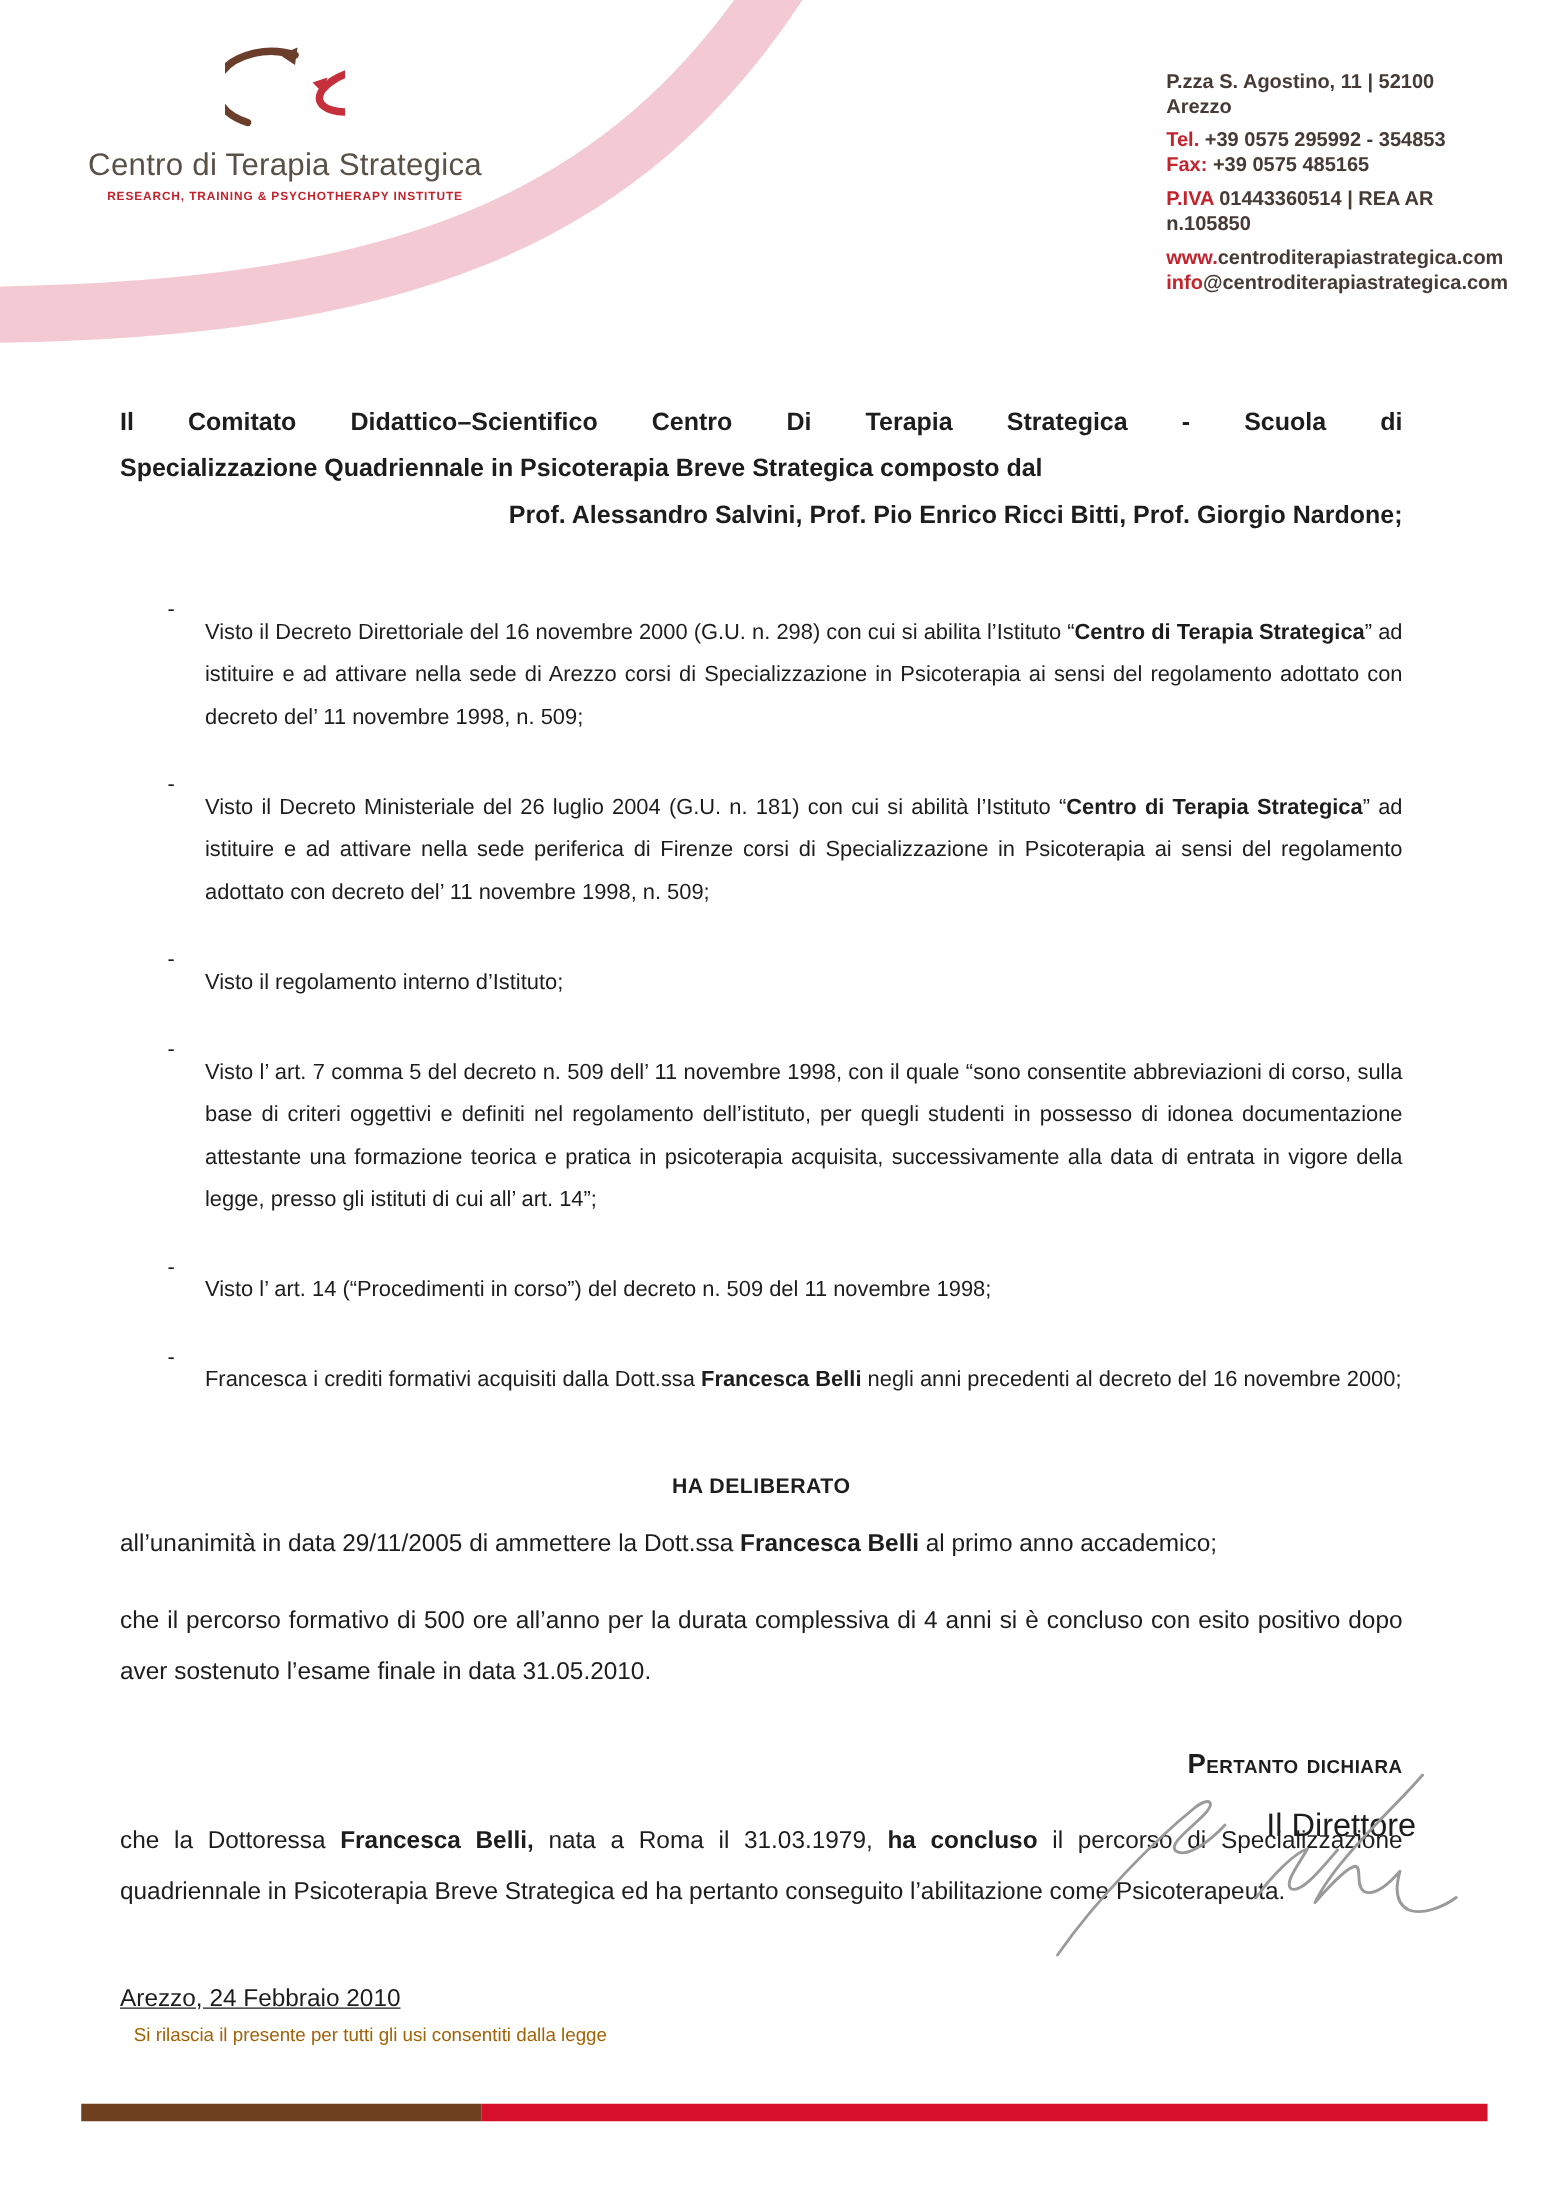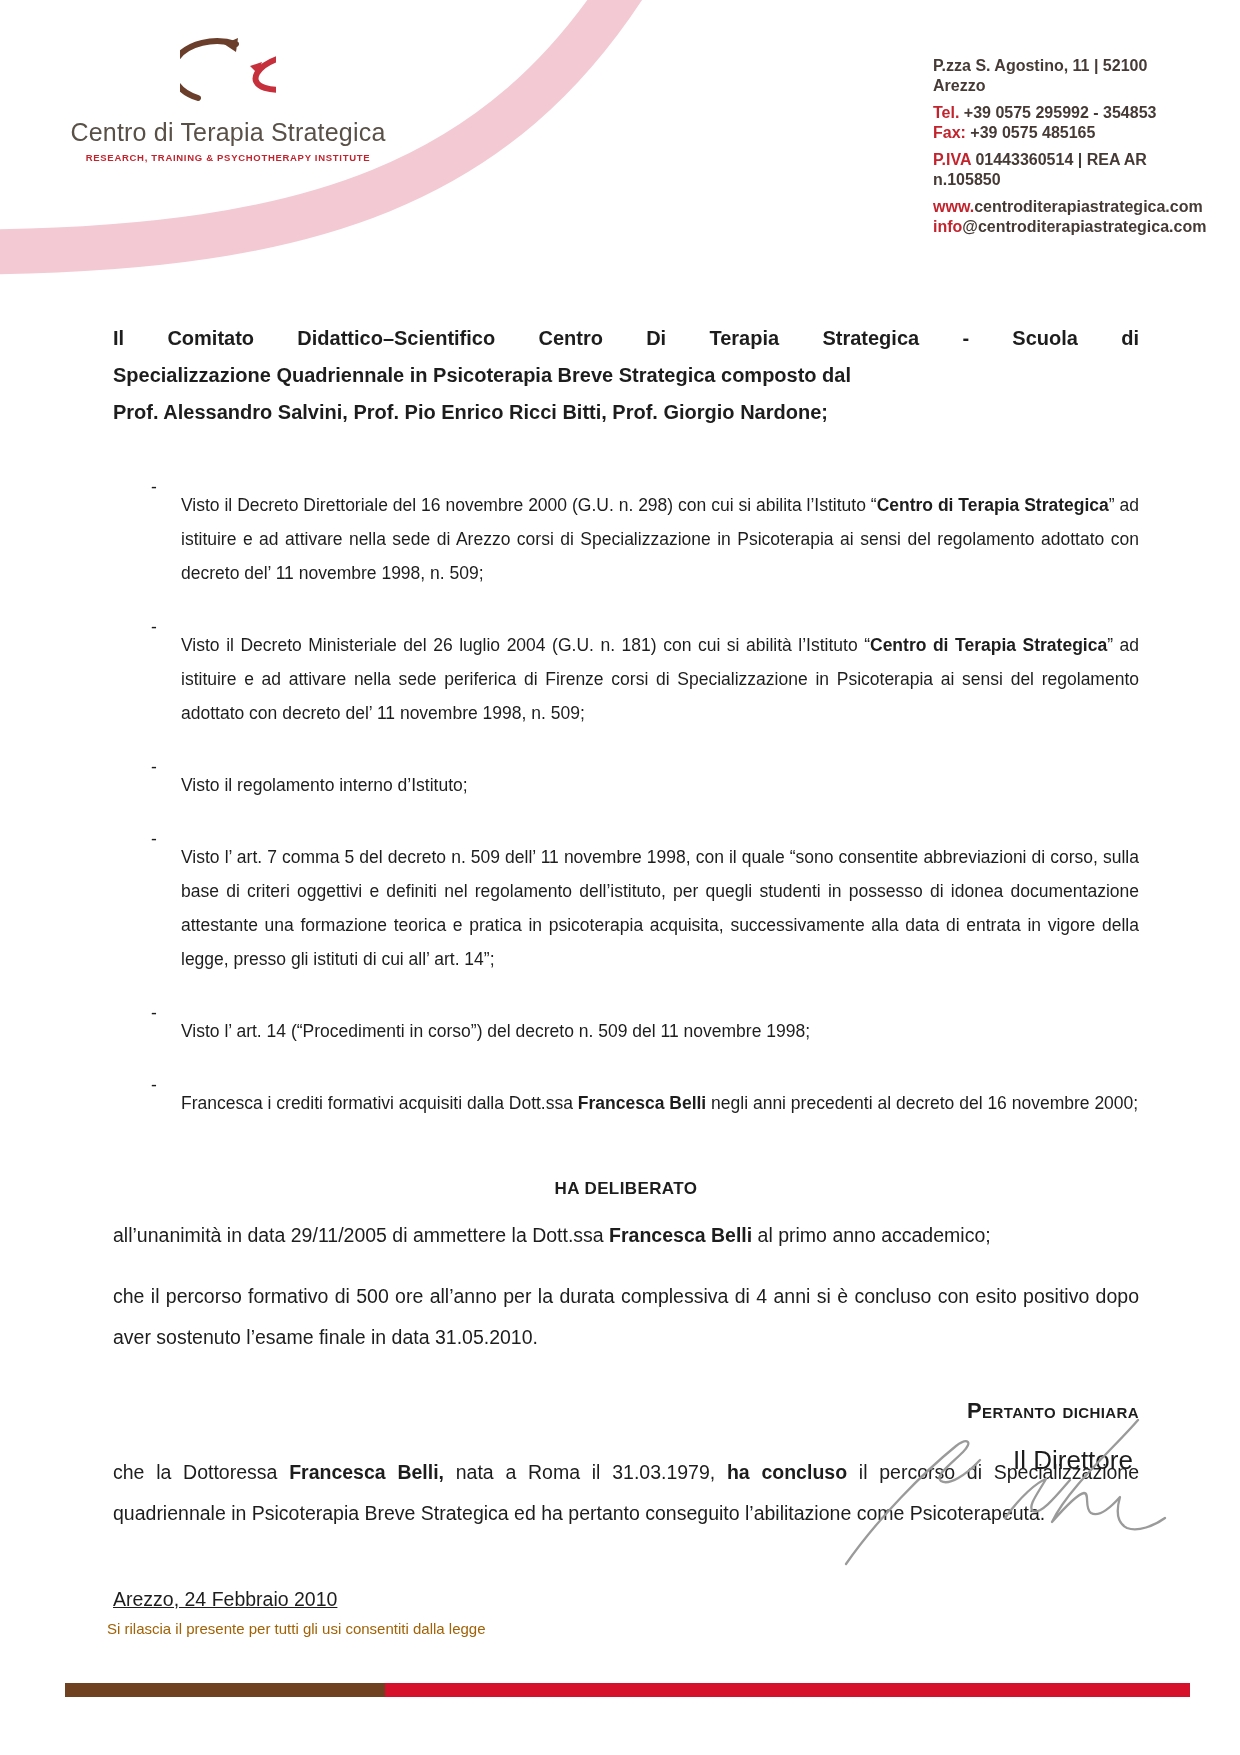--- a/index.html
+++ b/index.html
@@ -10,24 +10,24 @@
   
   .swoosh { position:absolute; left:0; top:0; width:1240px; height:330px; pointer-events:none; }
   .logo { position:absolute; left:48px; top:28px; width:360px; text-align:center; }
   .logo-icon { display:block; margin:0 auto; }
   .logo-name { font-size:25px; color:#595048; letter-spacing:0.2px; margin-top:2px; }
   .logo-tagline { font-size:9.5px; font-weight:bold; color:#c2242e; letter-spacing:0.7px; margin-top:5px; }
   .contact { position:absolute; left:933px; top:56px; width:270px; font-size:16px; font-weight:bold; color:#453a35; line-height:20px; }
   .contact .grp { margin-bottom:7px; }
   .red { color:#c2242e; }
   
-  .content { position:absolute; left:113px; top:320px; width:1026px; }
+  .content { position:absolute; left:96px; top:320px; width:1026px; }
   .doc-title { font-weight:bold; font-size:20px; line-height:37px; }
   .doc-title .t1 { text-align:justify; text-align-last:justify; }
-  .doc-title .t3 { text-align:left; }
+  .doc-title .t3 { text-align:right; }
   .bullets { margin-top:39px; font-size:17.5px; line-height:34px; }
   .bullet { display:flex; margin-bottom:3px; }
   .bullet .dash { flex:none; width:30px; margin-left:38px; }
   .bullet .btext { flex:1; text-align:justify; }
   .h-deliberato { text-align:center; font-weight:bold; font-size:17px; letter-spacing:0.4px; margin-top:42px; }
   .para { font-size:19.5px; line-height:41px; text-align:justify; }
   .para.first { margin-top:16px; }
   .h-dichiara { text-align:right; font-weight:bold; font-size:22px; font-variant:small-caps; letter-spacing:0.4px; margin-top:40px; }
   .para.decl { margin-top:28px; }
   .place-date { margin-top:54px; font-size:19.5px;text-decoration:underline; }

